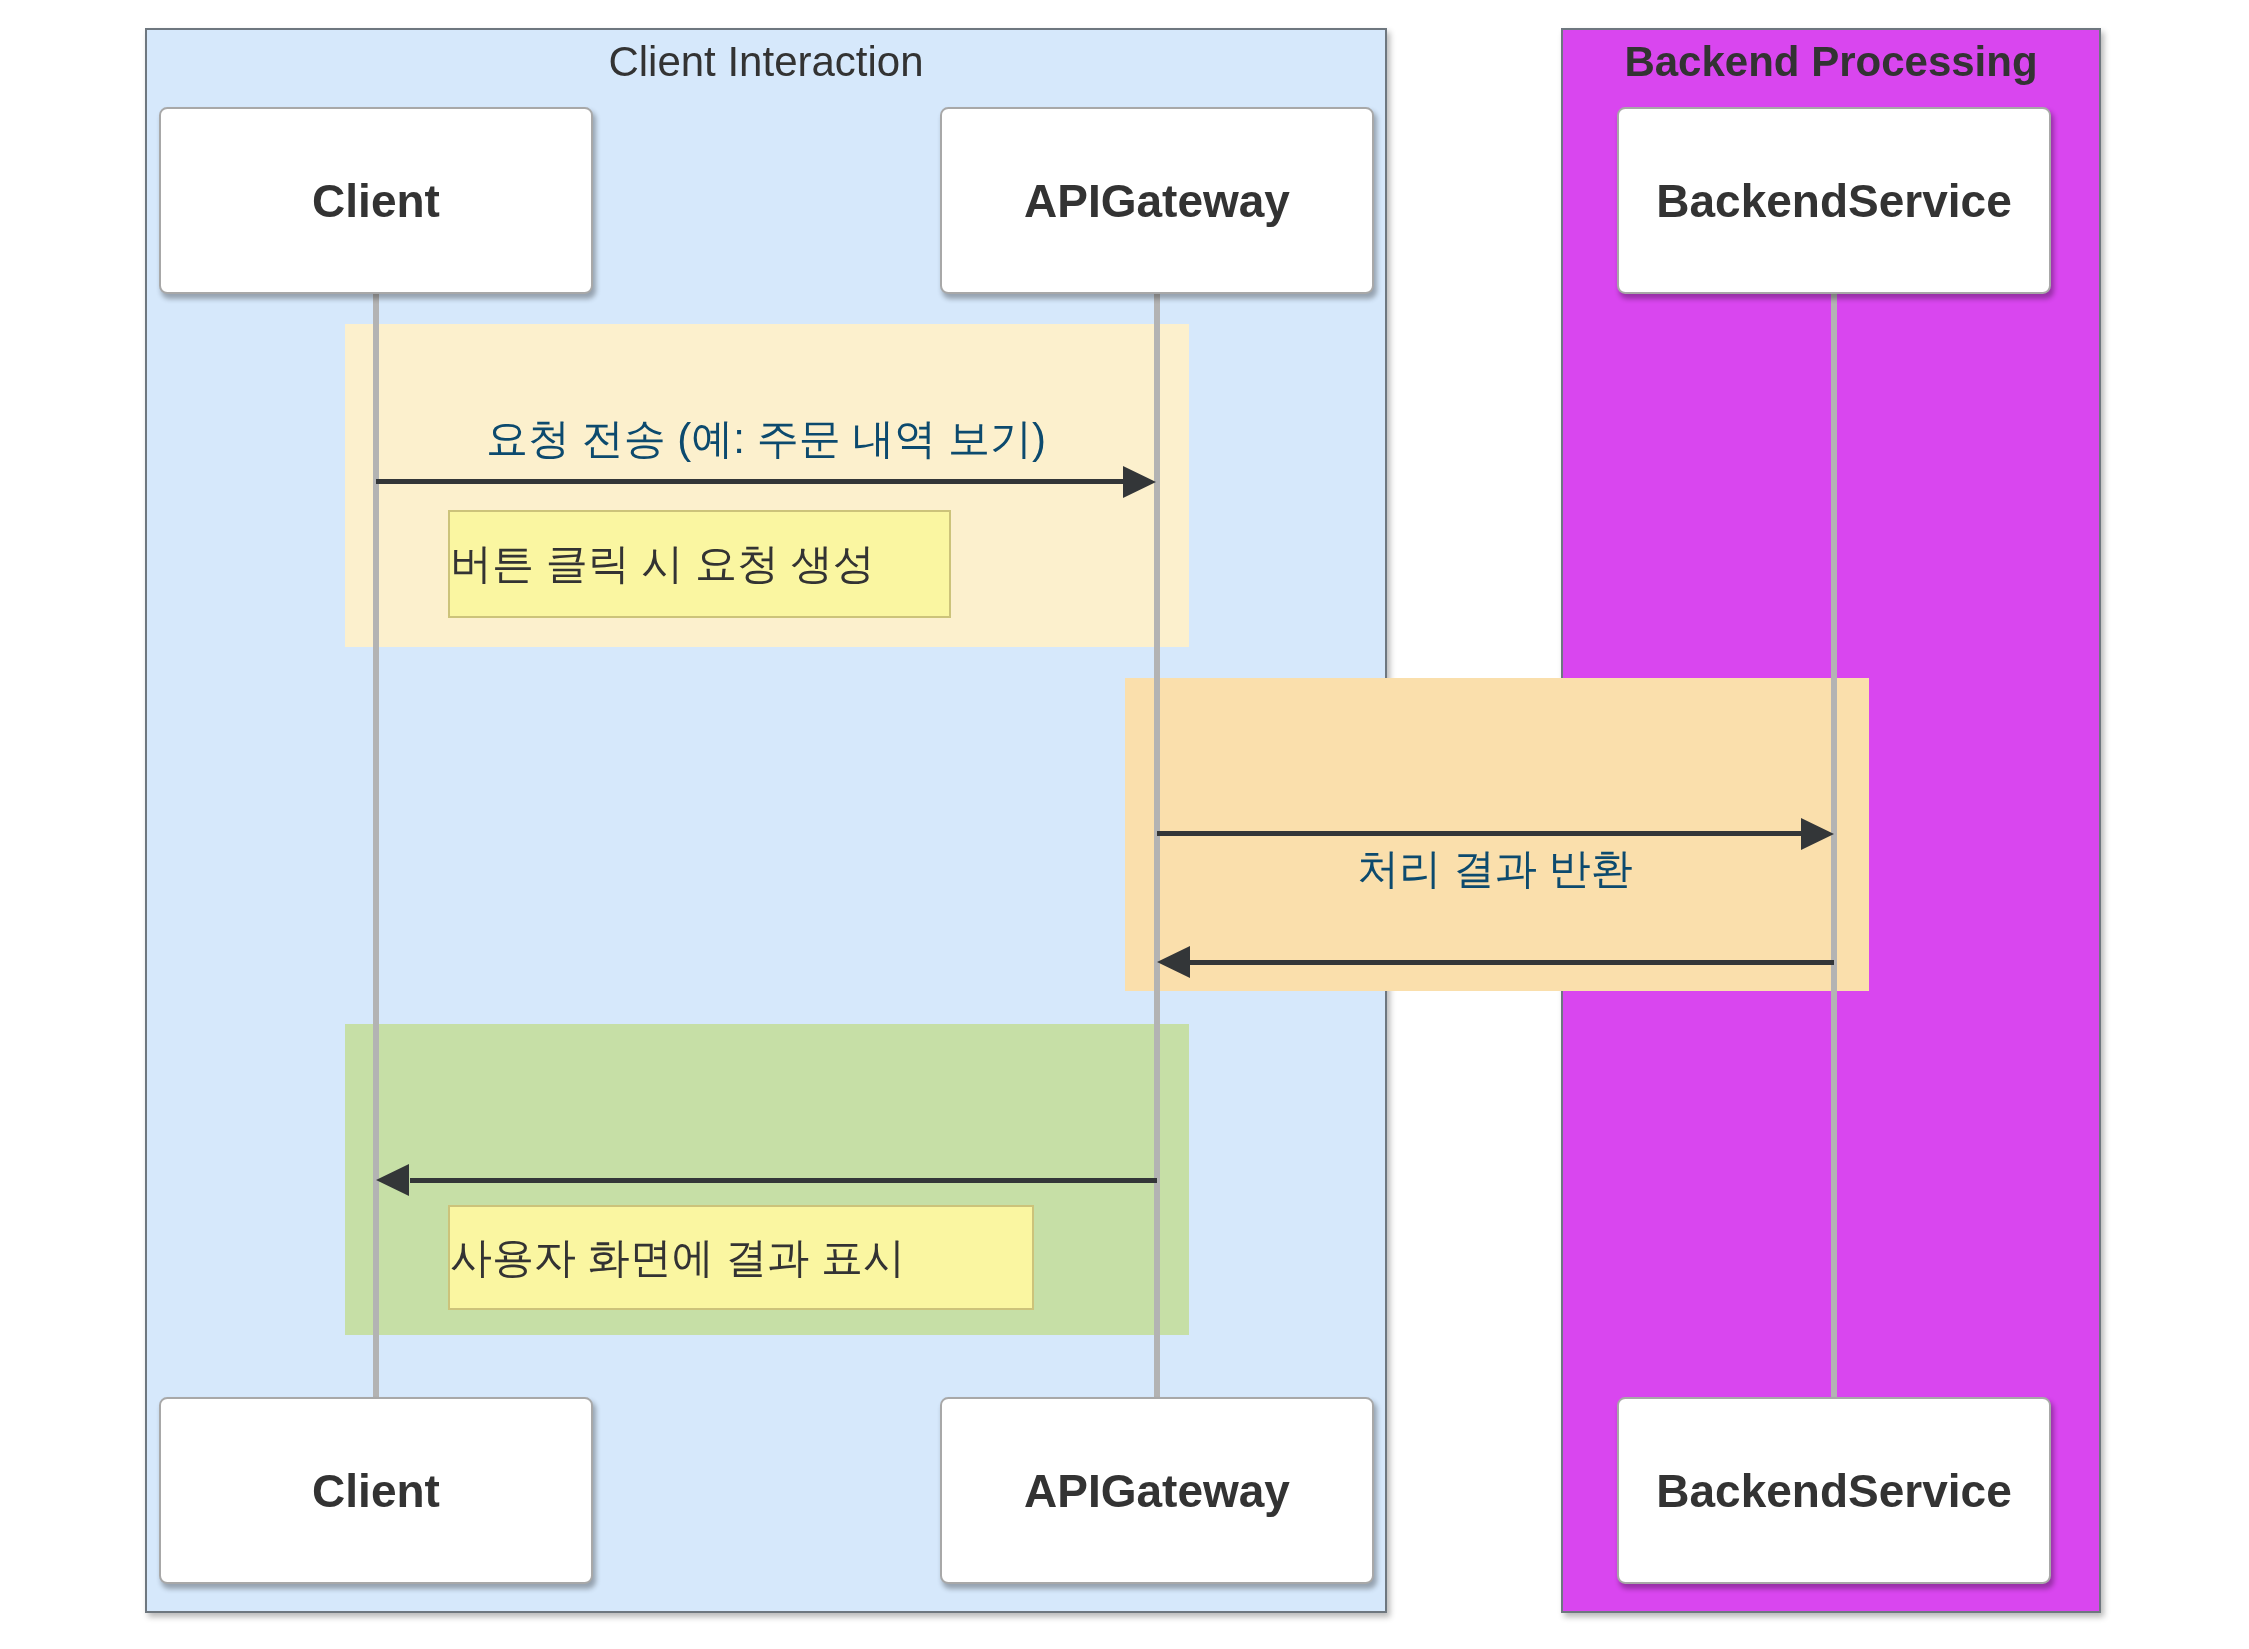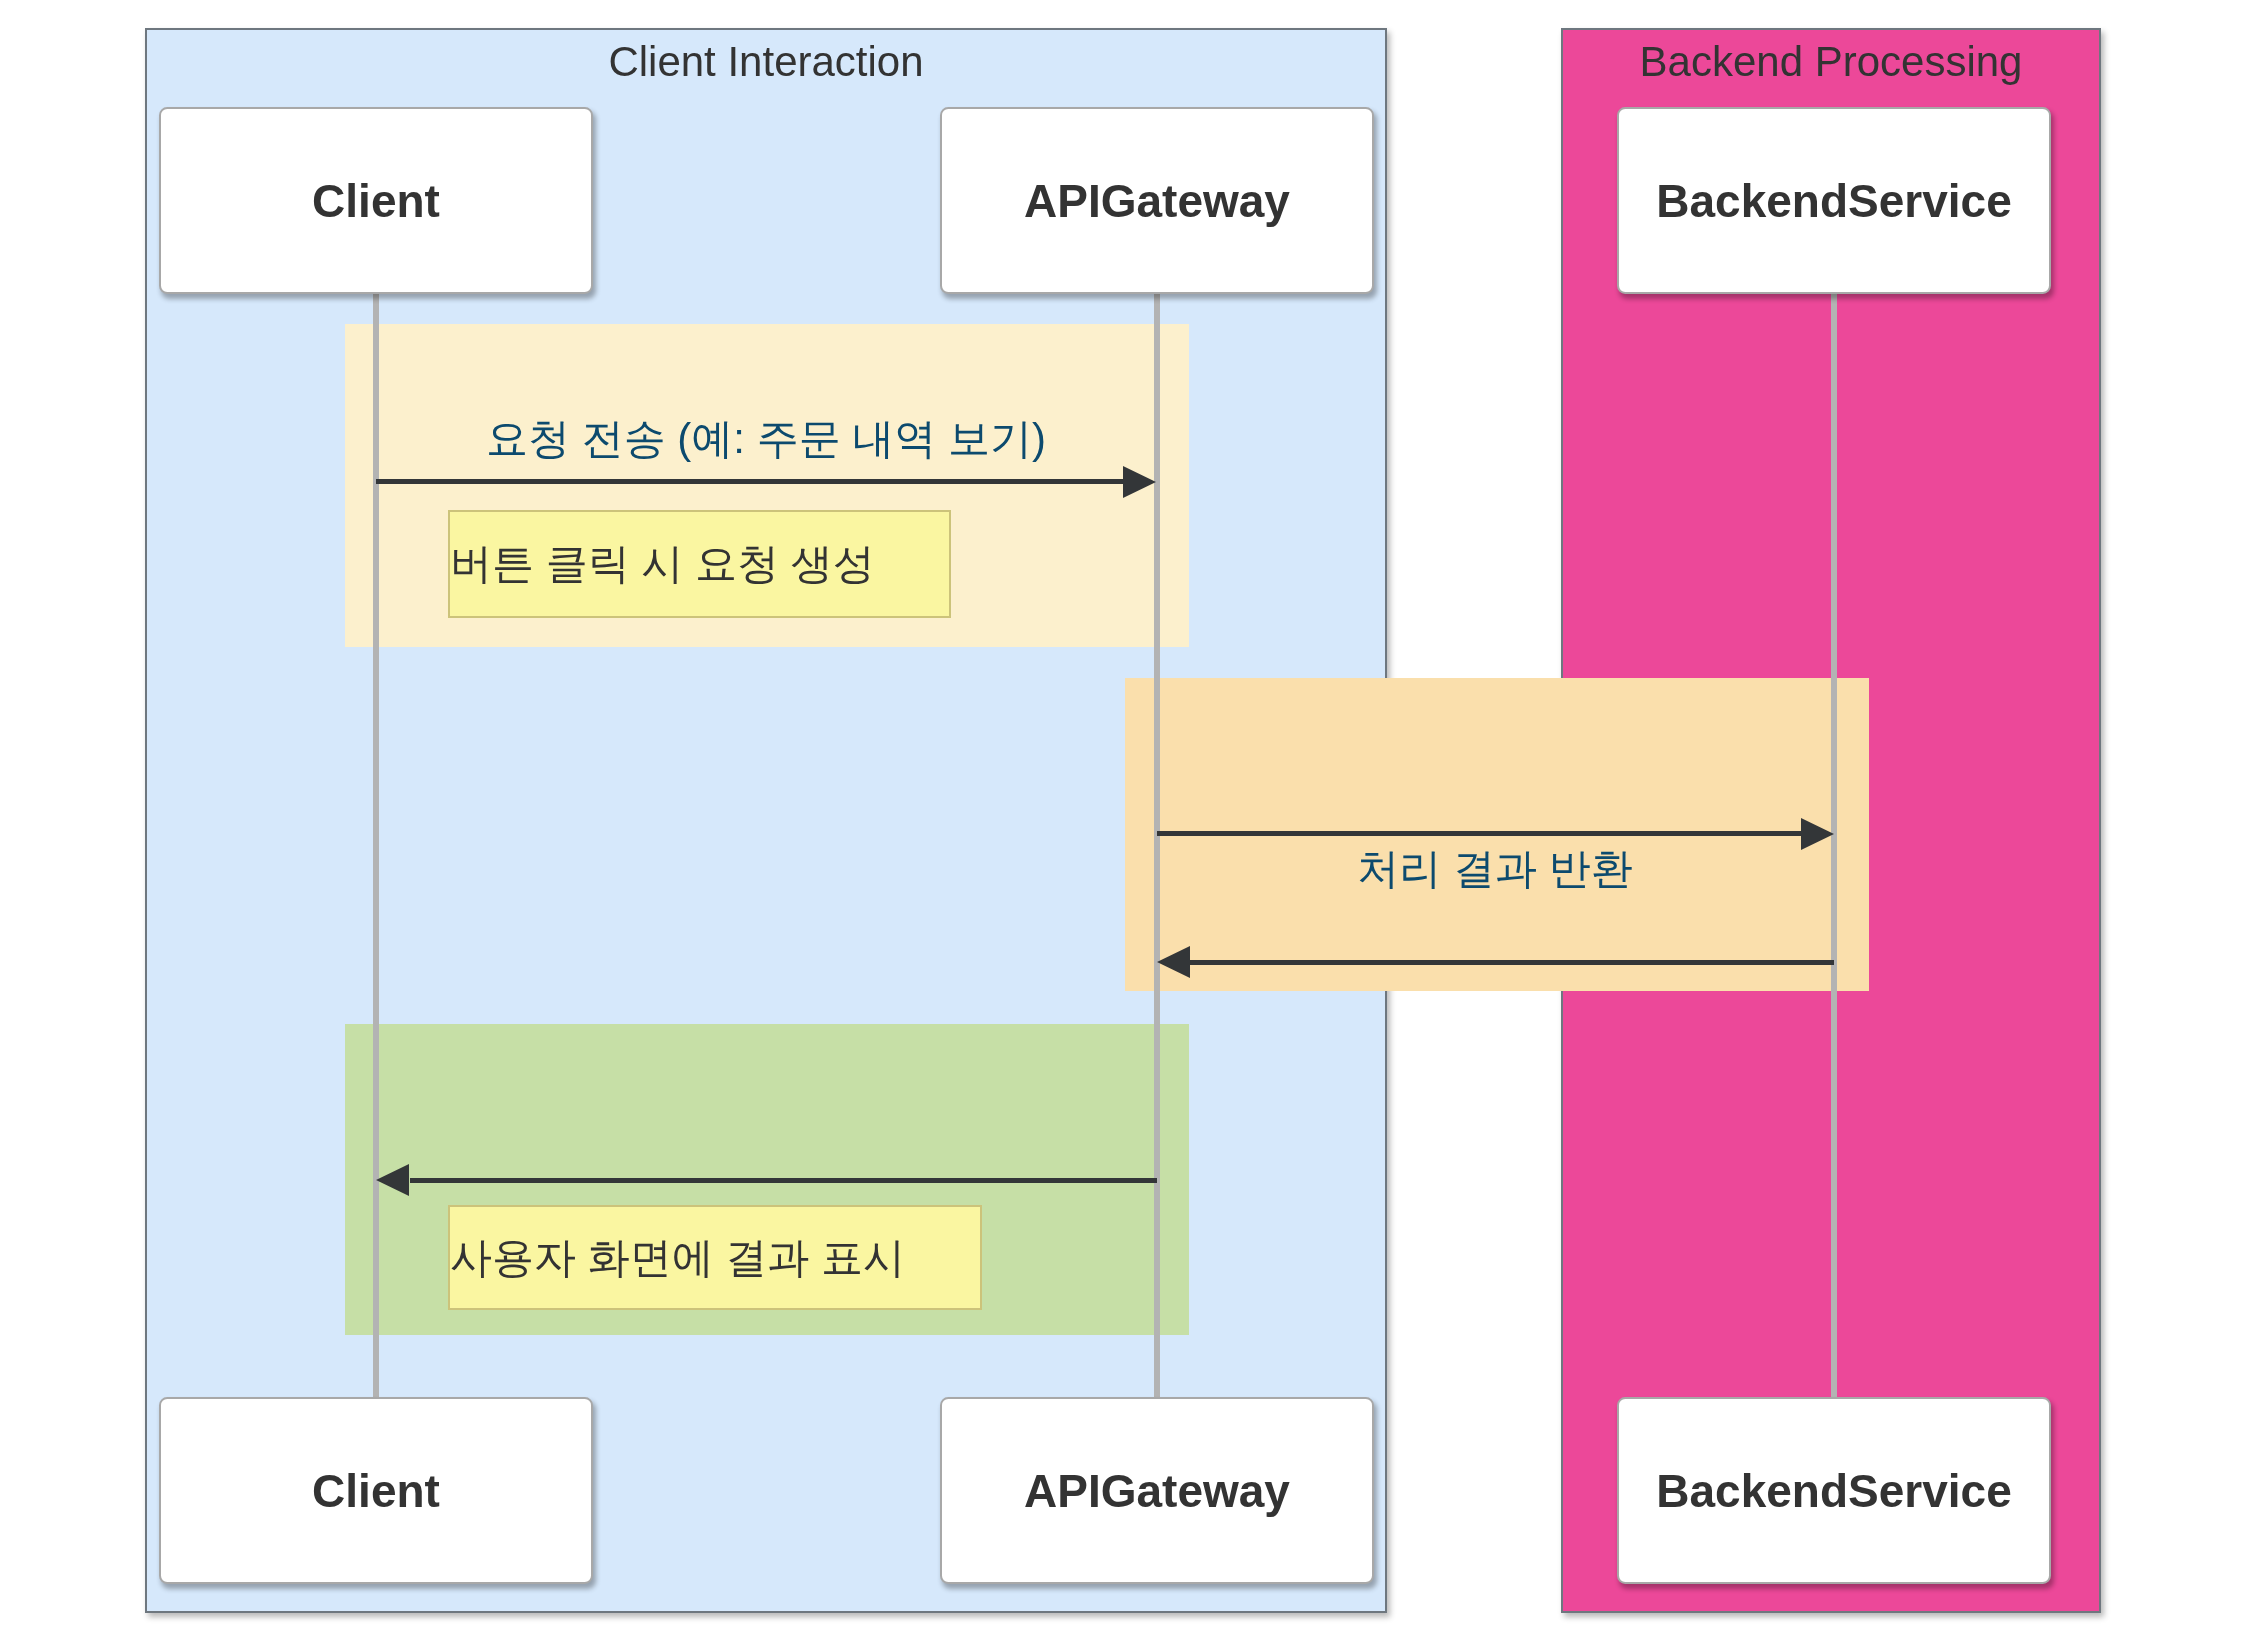--- a/index.html
+++ b/index.html
@@ -10,21 +10,21 @@
   }
   .canvas { position: absolute; left: 0; top: 0; width: 2250px; height: 1649px; background: #ffffff; }
 
   .group {
     position: absolute;
     border: 2.9px solid #6e777f;
     box-shadow: 2.9px 3.5px 5.9px rgba(0,0,0,0.28);
     box-sizing: border-box;
   }
   .group-blue { background: #d6e8fb; }
-  .group-pink { background: #ec4899; }
+  .group-pink { background: #d946ef; font-weight: bold; }
   .group-title {
     position: absolute; left: 0; right: 0; top: 8.2px;
     text-align: center;
     font-size: 42px; color: #333333; line-height: 1.15;
     white-space: nowrap;
   }
 
   .band { position: absolute; }
   .band-yellow { background: #fcf0cd; }
   .band-orange { background: #fadfac; }
@@ -123,18 +123,18 @@
   <div class="msg-line" style="left:1157px; top:831px; width:645px;"></div>
   <div class="msg-head msg-head-right" style="left:1801px; top:818px;"></div>
 
   <div class="msg-label" style="left:1495px; top:844px;">처리 결과 반환</div>
   <div class="msg-line" style="left:1190px; top:960px; width:644px;"></div>
   <div class="msg-head msg-head-left" style="left:1157px; top:946px;"></div>
 
   <div class="msg-line" style="left:410px; top:1178px; width:747px;"></div>
   <div class="msg-head msg-head-left" style="left:376px; top:1164px;"></div>
 
-  <div class="note" style="left:448px; top:1205px; width:534px; height:105px;">
+  <div class="note" style="left:448px; top:1205px; width:586px; height:105px;">
     <span>사용자 화면에 결과 표시</span>
   </div>
 
 </div>
 
 
 </body></html>

